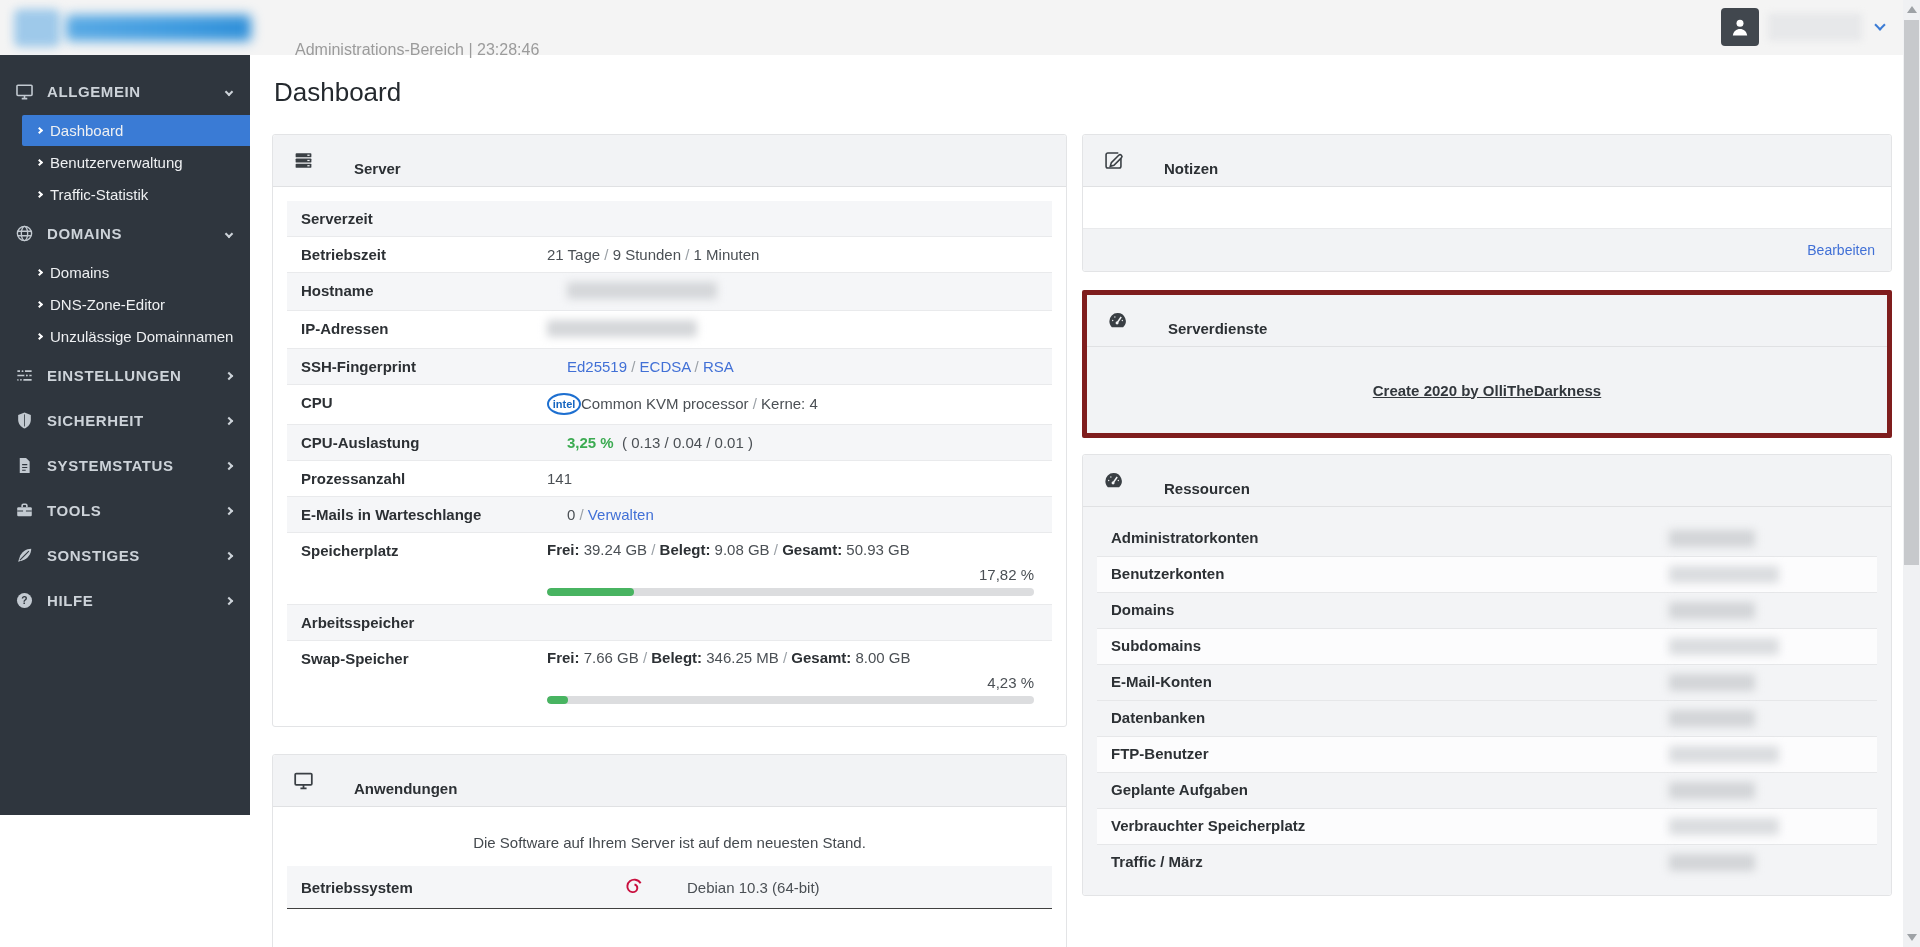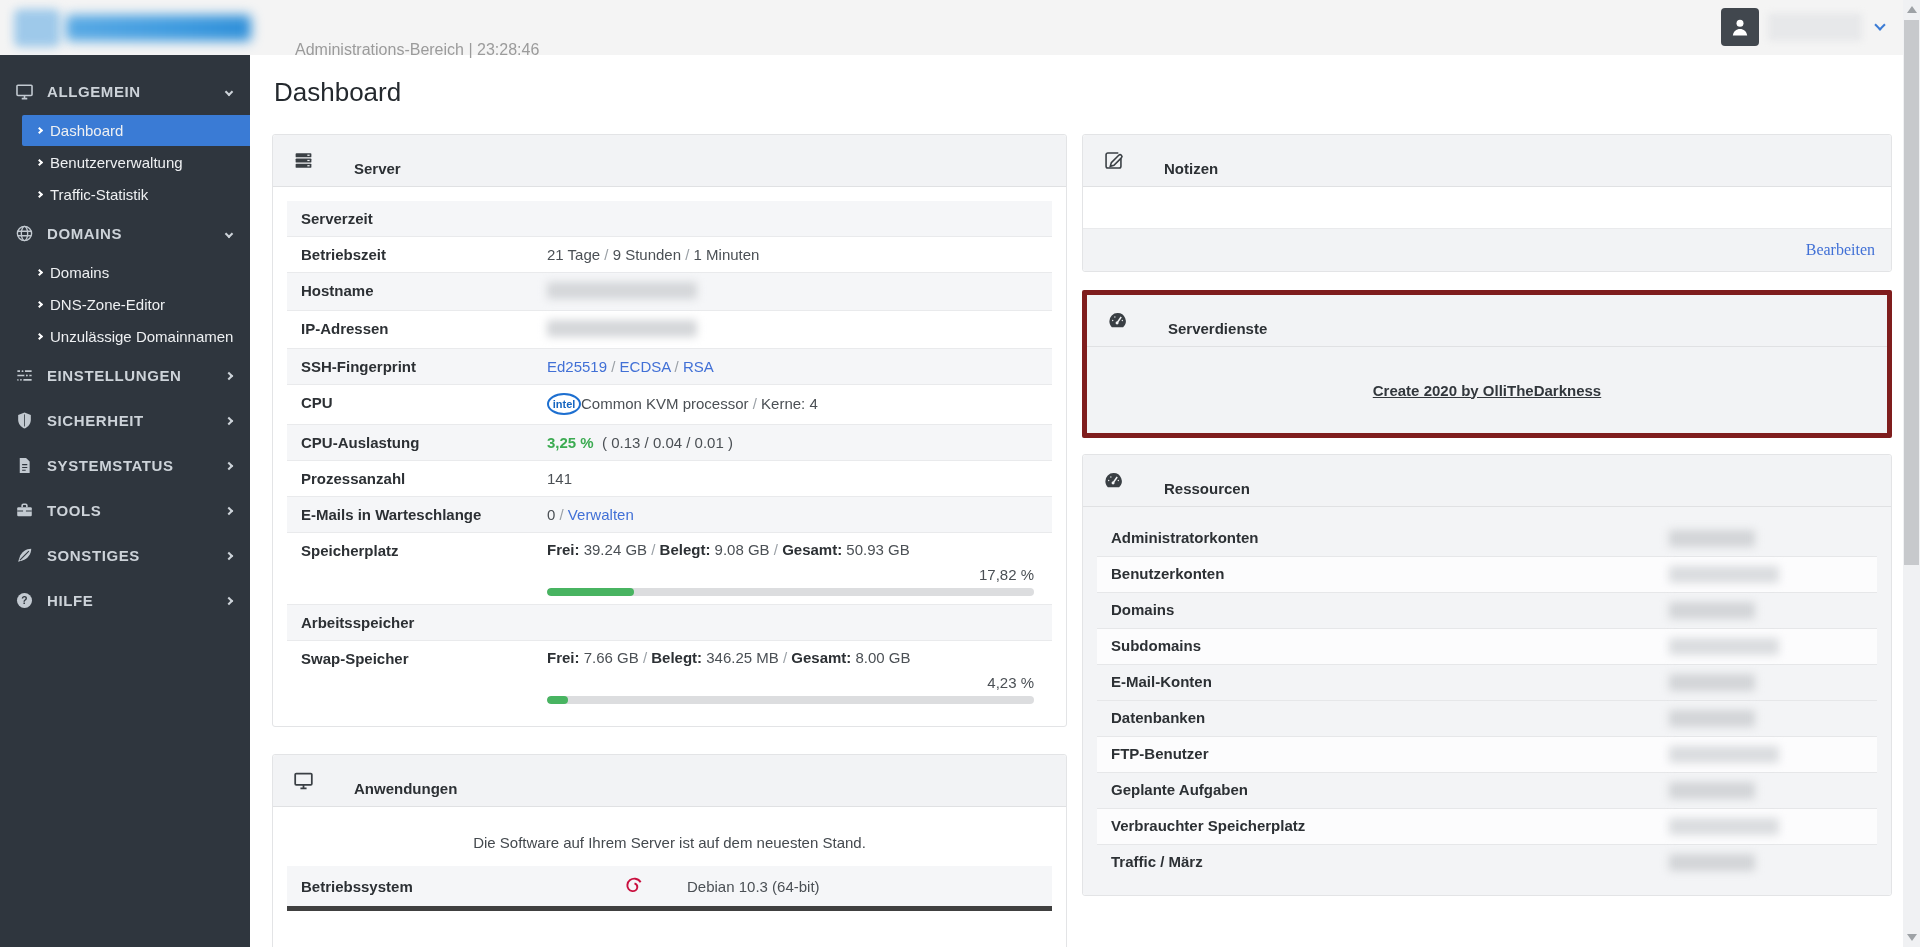--- a/index.html
+++ b/index.html
@@ -23,21 +23,21 @@
   .user-chip .chev { color:#3a7bd5; margin-left:14px; margin-top:-4px; }
 
   
   .scrollbar { position:absolute; right:0; top:0; width:17px; height:947px; background:#f0f1f3; z-index:9; }
   .sb-arrow { position:absolute; left:4px; width:0; height:0; border-left:5px solid transparent; border-right:5px solid transparent; }
   .sb-arrow.up { top:6px; border-bottom:7px solid #9ea2a6; }
   .sb-arrow.downa { bottom:6px; border-top:7px solid #9ea2a6; }
   .sb-thumb { position:absolute; left:1px; top:20px; width:15px; height:545px; background:#c7c9cc; }
 
   
-  .sidebar { position:absolute; left:0; top:55px; width:250px; height:892px; background:#2f363e; padding-top:14px; z-index:4; }
+  .sidebar { position:absolute; left:0; top:55px; width:250px; height:760px; background:#2f363e; padding-top:14px; z-index:4; }
   .side-section { display:flex; align-items:center; padding:13px 18px 13px 15px; color:#cdd3d9; cursor:pointer; }
   .s-icon { width:19px; height:19px; margin-right:13px; color:#c3cad1; flex:none; }
   .s-icon svg { width:19px; height:19px; display:block; }
   .s-label { font-size:15px; font-weight:bold; letter-spacing:0.6px; flex:1; }
   .side-section .chev { width:6px; height:6px; border-width:2px; color:#cdd3d9; }
   .side-item { display:flex; align-items:center; padding:7px 10px 7px 37px; color:#eef0f2; font-size:15px; cursor:pointer; margin:1px 0; }
   .side-item.active { background:#3a7bd5; margin-left:22px; padding-left:15px; border-radius:2px 0 0 2px; }
   .sub-chev { display:inline-block; width:5px; height:5px; border-right:2px solid #fff; border-bottom:2px solid #fff; transform:rotate(-45deg); margin-right:8px; flex:none; }
 
   
@@ -51,48 +51,48 @@
   .panel + .panel { margin-top:27px; }
   .panel-head { height:52px; display:flex; align-items:center; background:#f2f3f5; border-bottom:1px solid #e0e1e3; padding:0 20px; border-radius:3px 3px 0 0; }
   .p-icon { width:21px; height:21px; color:#3a3f44; margin-right:40px; flex:none; }
   .p-icon svg { width:21px; height:21px; display:block; }
   .p-title { font-size:15px; font-weight:bold; color:#2c3034;margin-top:16px; }
   .panel-body { padding:14px; }
 
   
   .srow { display:flex; padding:8px 14px; border-bottom:1px solid #e9eaec; min-height:36px; align-items:flex-start; font-size:15px; }
   .srow:last-child { border-bottom:none; }
-  .srow.stripe { background:#f5f6f8; }
+  .srow.stripe { background:#f5f6f8;gap:20px; }
   .s-lab { width:246px; flex:none; font-weight:bold; color:#2c3034; padding-top:1px; }
   .s-val { flex:1; color:#4b5055; padding-top:1px; }
   .sep { color:#9aa0a6; }
   a.lnk { color:#4170d6; text-decoration:none; cursor:pointer; }
   .green-pct { color:#3cab52; font-weight:bold; }
   .intel-logo { display:inline-flex; align-items:center; justify-content:center; width:34px; height:22px; border:2px solid #1d6fd0; border-radius:50%; color:#1565c0; font-size:11px; font-weight:bold; margin-right:0; vertical-align:middle; transform:translateY(-1px); }
   .blur-val { display:inline-block; width:150px; height:17px; background:#d4d6d9; border-radius:2px; filter:blur(4px); }
   .meter-wrap { flex:1; padding-right:4px; }
   .meter-line { color:#4b5055; }
   .meter-line b { color:#2c3034; }
   .meter-pct { text-align:right; color:#4b5055; margin:8px 0 5px 0; }
   .meter-track { height:8px; background:#dcdddf; border-radius:4px; overflow:hidden; }
   .meter-fill { height:8px; background:#48b461; border-radius:4px; }
 
   
   .app-msg { text-align:center; color:#44494e; font-size:15px; padding:13px 0 15px 0; }
-  .app-row { display:flex; align-items:center; padding:8px 14px; min-height:43px; font-size:15px; border-bottom:5px solid #404040; }
+  .app-row { display:flex; align-items:center; padding:8px 14px; min-height:43px; font-size:15px; border-bottom:1px solid #404040; }
   .app-row:last-child { border-bottom:none; }
   .app-row.stripe { background:#f5f6f8; }
   .app-icon { width:24px; height:24px; margin-left:74px; flex:none; }
   .app-icon svg { width:24px; height:24px; display:block; }
   .app-val { margin-left:42px; color:#4b5055; }
 
   
   .notes-body { height:42px; background:#fff; border-bottom:1px solid #e9eaec; }
   .notes-foot { height:42px; background:#f2f3f5; display:flex; align-items:center; justify-content:flex-end; padding:0 16px; border-radius:0 0 3px 3px; }
-  .notes-foot a { font-size:16px;font-family:Liberation Serif, serif; }
+  .notes-foot a { font-size:14px; }
 
   
   .panel.services { border:5px solid #7f1d1d; border-radius:2px; margin-top:18px; }
   .panel.services .panel-head { border-radius:0; }
   .services-body { height:86px; background:#f2f3f5; display:flex; align-items:center; justify-content:center; }
   .services-body a { color:#32373c; font-weight:bold; text-decoration:underline; font-size:15px; cursor:pointer; }
 
   
   .panel.resources { margin-top:16px; }
   .res-body { background:#f3f4f6; padding:14px; border-radius:0 0 3px 3px; }

